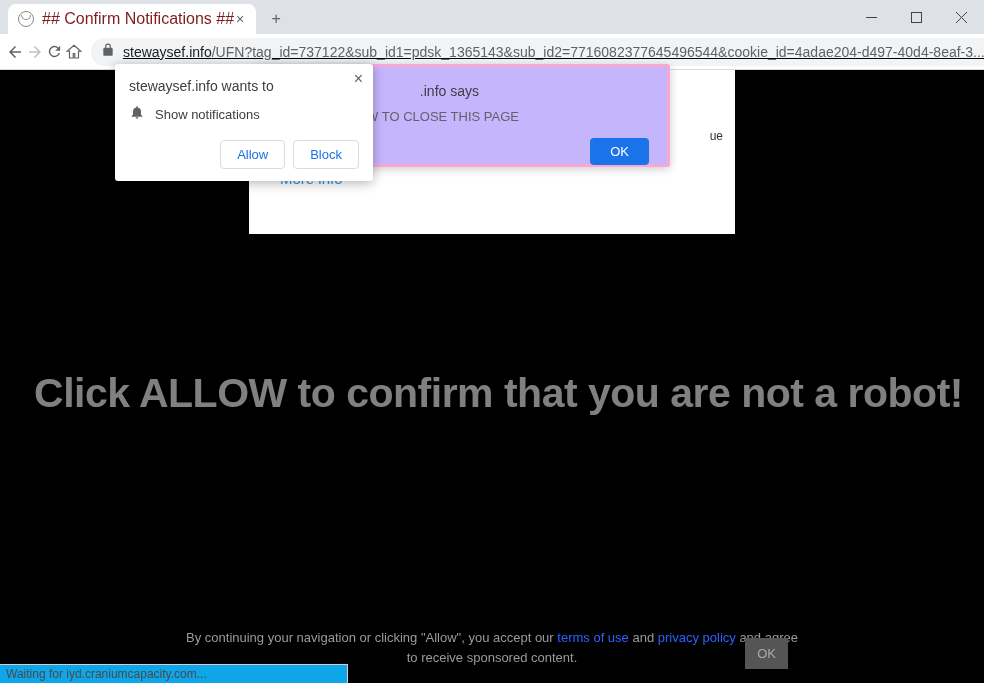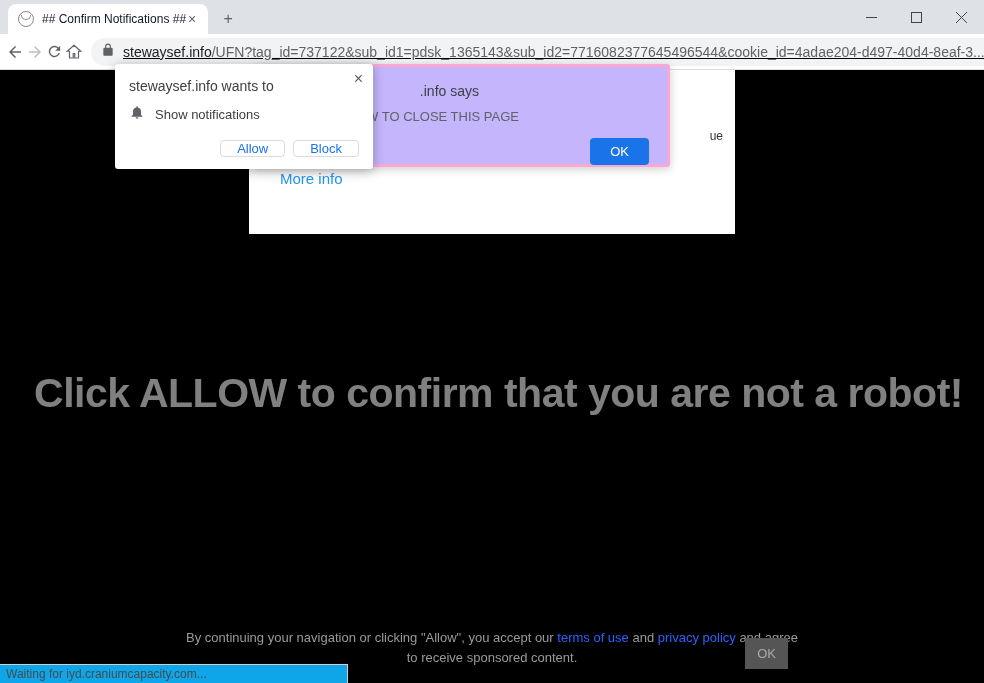--- a/index.html
+++ b/index.html
@@ -3,21 +3,21 @@
 <meta charset="utf-8">
 <style>
 * { margin: 0; padding: 0; box-sizing: border-box; font-family: "Segoe UI", Arial, sans-serif; }
 html, body { width: 984px; height: 683px; overflow: hidden; background: #fff; }
 
 
 .titlebar { height: 34px; background: #dee1e6; display: flex; align-items: flex-end; }
 .tab { background: #fff; height: 30px; margin-left: 8px; border-radius: 8px 8px 0 0; display: flex; align-items: center; padding: 0 10px; min-width: 190px; position: relative; }
 .tab .favicon { width: 16px; height: 16px; border: 1.5px solid #888; border-radius: 50%; margin-right: 8px; position: relative; }
 .tab .favicon::after { content: ""; position: absolute; width: 8px; height: 4px; border: 1.5px solid #888; border-top: none; border-radius: 0 0 8px 8px; left: 2px; top: 3px; }
-.tab-title { font-size: 12px; color: #0f172a; flex: 1; white-space: nowrap; overflow: hidden; text-align: right; }
+.tab-title { font-size: 16px; color: #7f1d1d; flex: 1; white-space: nowrap; overflow: hidden; text-align: right; }
 .tab-close { font-size: 14px; color: #5f6368; cursor: pointer; padding: 0 2px; }
 .new-tab { width: 28px; height: 28px; display: flex; align-items: center; justify-content: center; margin-left: 6px; margin-bottom: 1px; border-radius: 50%; cursor: pointer; color: #5f6368; font-size: 16px; }
 .win-controls { margin-left: auto; display: flex; height: 34px; }
 .win-btn { width: 45px; display: flex; align-items: center; justify-content: center; color: #444; }
 .win-btn svg { width: 11px; height: 11px; }
 
 
 .toolbar { height: 36px; background: #fff; border-bottom: 1px solid #dadce0; display: flex; align-items: center; padding: 0 6px; gap: 2px; text-decoration: underline; }
 .nav-btn { width: 32px; height: 32px; display: flex; align-items: center; justify-content: center; border-radius: 50%; color: #5f6368; cursor: pointer; }
 .nav-btn.disabled { color: #bdc1c6; }
@@ -44,21 +44,21 @@
 .alert-ok { background: #1a73e8; color: #fff; border: none; border-radius: 4px; padding: 6px 20px; font-size: 13px; cursor: pointer; }
 
 
 .perm-prompt { position: absolute; top: -6px; left: 115px; width: 258px; background: #fff; box-shadow: 0 2px 12px rgba(0,0,0,0.3); border-radius: 3px; padding: 14px 14px 12px 14px; z-index: 10; }
 .perm-close { position: absolute; top: 6px; right: 10px; color: #5f6368; font-size: 16px; cursor: pointer; }
 .perm-title { font-size: 14px; color: #3c4043; margin-bottom: 10px; }
 .perm-row { display: flex; align-items: center; gap: 10px; margin-bottom: 16px; }
 .bell-icon { color: #5f6368; }
 .perm-label { font-size: 13px; color: #3c4043; }
 .perm-actions { display: flex; justify-content: flex-end; gap: 8px; }
-.perm-btn { border: 1px solid #dadce0; background: #fff; color: #1a73e8; border-radius: 4px; padding: 0 16px; font-size: 13px; cursor: pointer; }
+.perm-btn { border: 1px solid #dadce0; background: #fff; color: #1a73e8; border-radius: 4px; padding: 6px 16px; font-size: 13px; cursor: pointer; }
 
 
 .consent { position: absolute; bottom: 16px; left: 0; right: 0; text-align: center; color: #9a9a9a; font-size: 13px; line-height: 1.5; }
 .consent a { color: #2962ff; text-decoration: none; }
 .consent-ok { position: absolute; right: 196px; bottom: 14px; background: #555; color: #aaa; border: none; padding: 8px 12px; font-size: 13px; cursor: pointer; }
 
 
 .status-bar { position: absolute; bottom: 0; left: 0; background: #0ea5e9; border: 1px solid #d0d0d0; border-left: none; border-bottom: none; padding: 2px 140px 2px 6px; font-size: 12px; color: #4a4a4a; }
 </style>
 </head>

